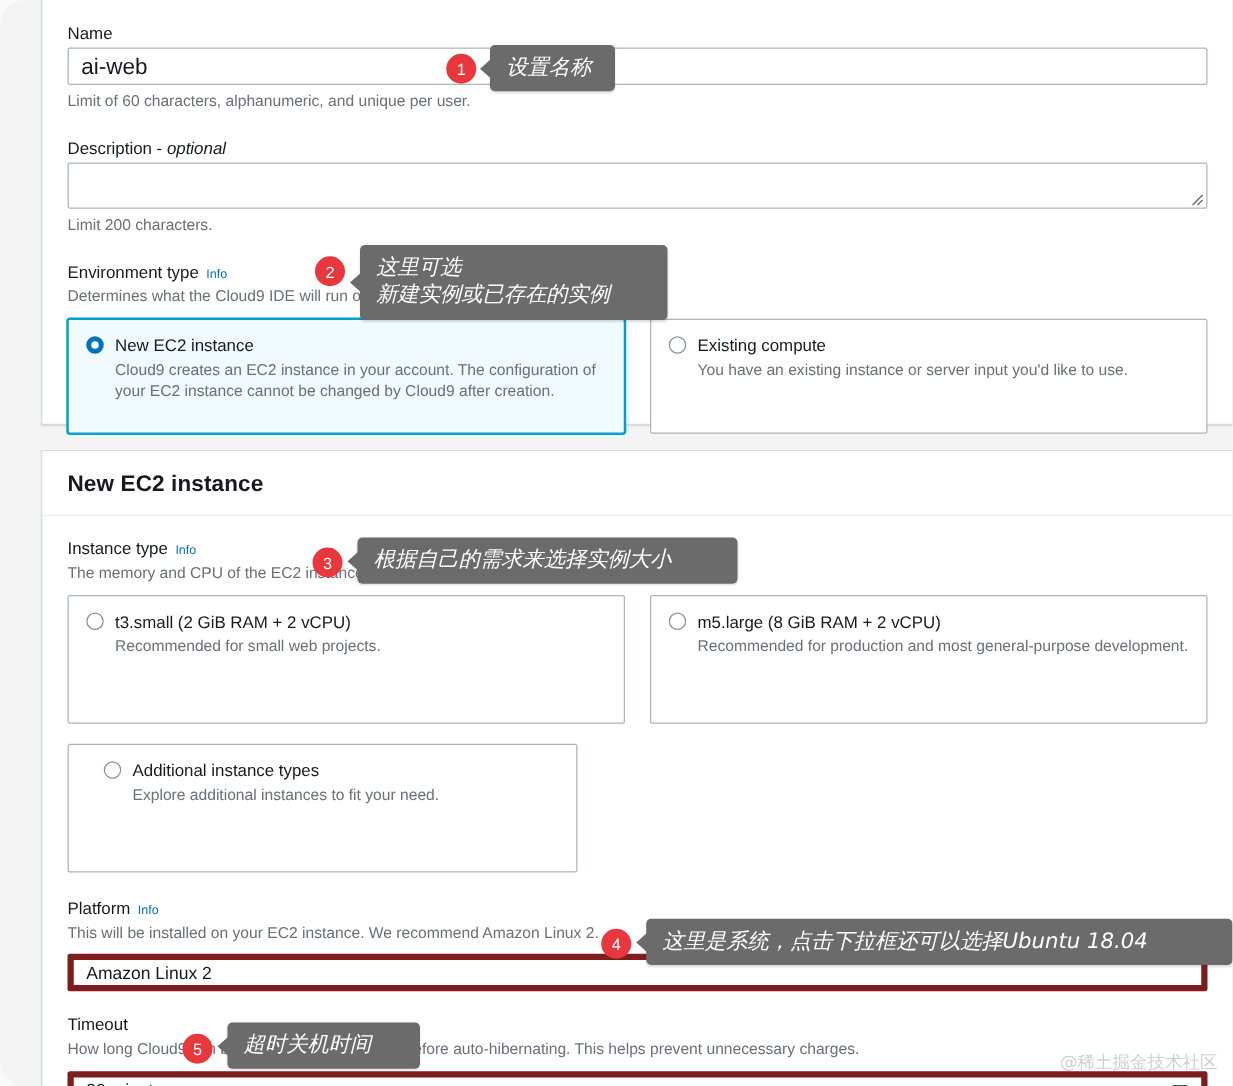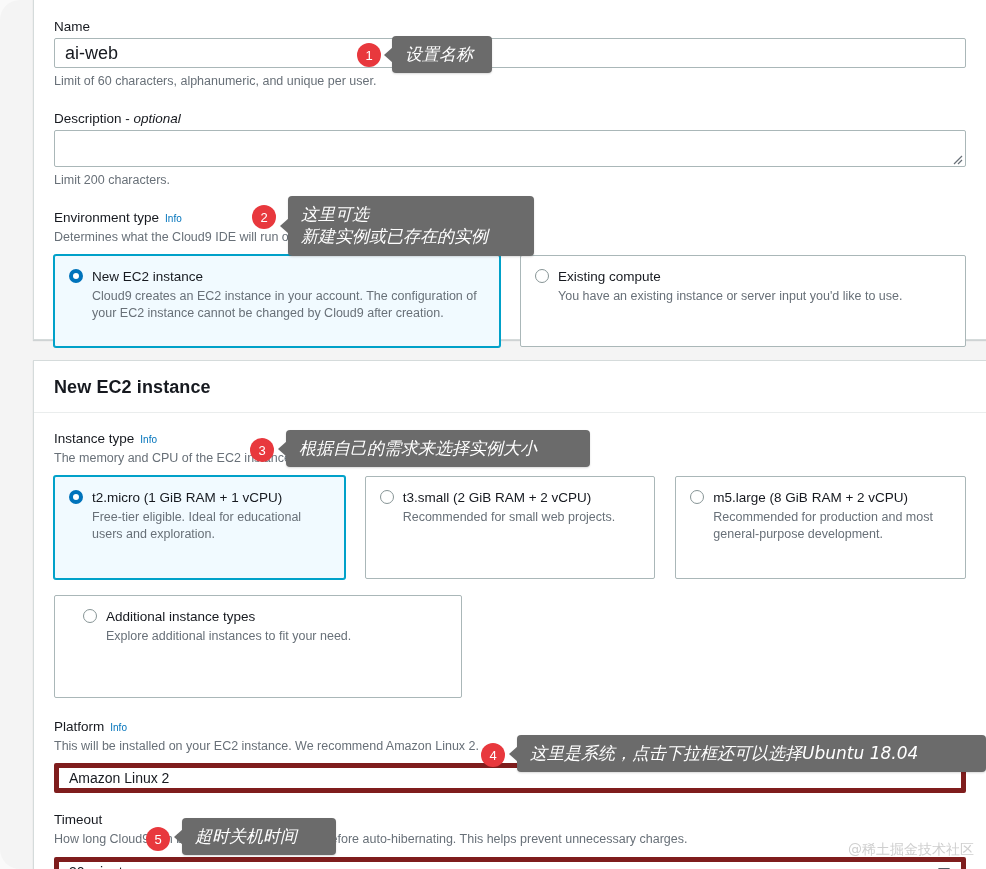--- a/index.html
+++ b/index.html
@@ -270,29 +270,20 @@
     <div class="panel-header">
       <div class="panel-title">New EC2 instance</div>
     </div>
     <div class="panel-body" style="padding-top:18px;">
 
       <div class="field">
         <label class="field-label"><span>Instance type</span><a class="info-link">Info</a></label>
         <div class="field-desc-top">The memory and CPU of the EC2 instance that will be created for Cloud9 to run on.</div>
 
         <div class="inst-row">
-          <div class="tile inst-tile selected">
-            <div class="tile-inner">
-              <span class="radio on"></span>
-              <span class="tile-txt">
-                <span class="tile-title">t2.micro (1 GiB RAM + 1 vCPU)</span>
-                <div class="tile-desc">Free-tier eligible. Ideal for educational users and exploration.</div>
-              </span>
-            </div>
-          </div>
           <div class="tile inst-tile">
             <div class="tile-inner">
               <span class="radio"></span>
               <span class="tile-txt">
                 <span class="tile-title">t3.small (2 GiB RAM + 2 vCPU)</span>
                 <div class="tile-desc">Recommended for small web projects.</div>
               </span>
             </div>
           </div>
           <div class="tile inst-tile">

